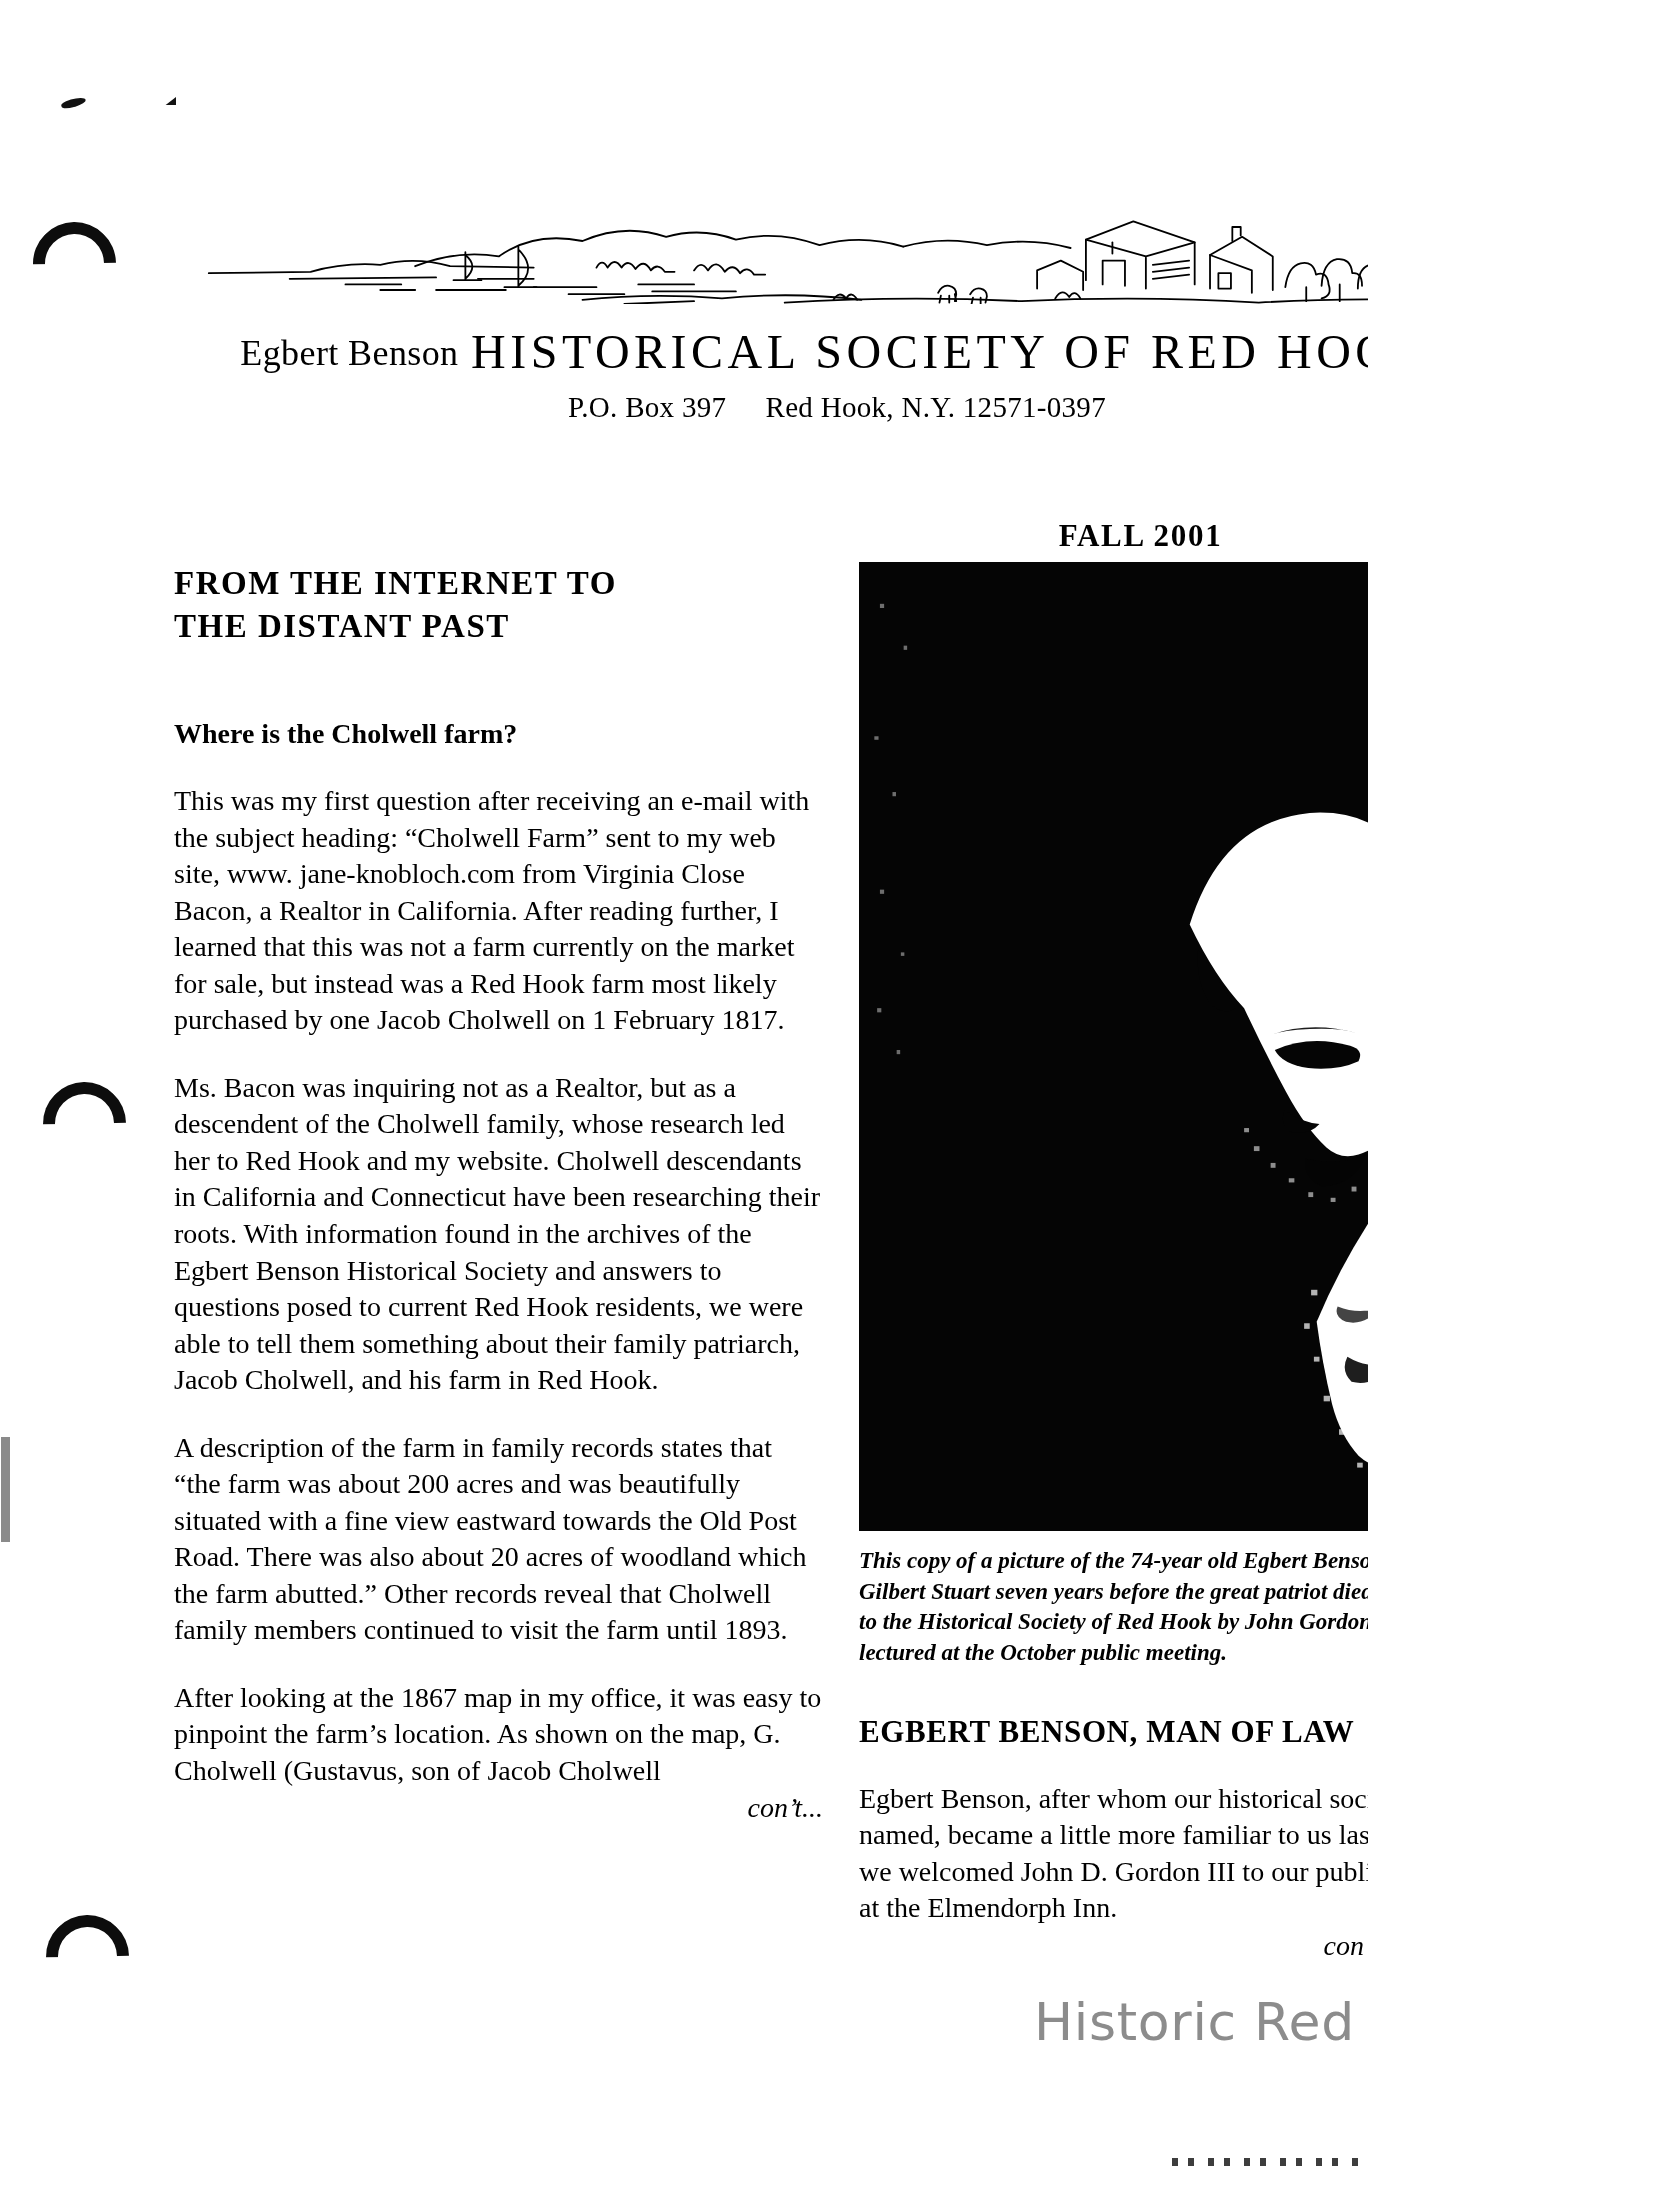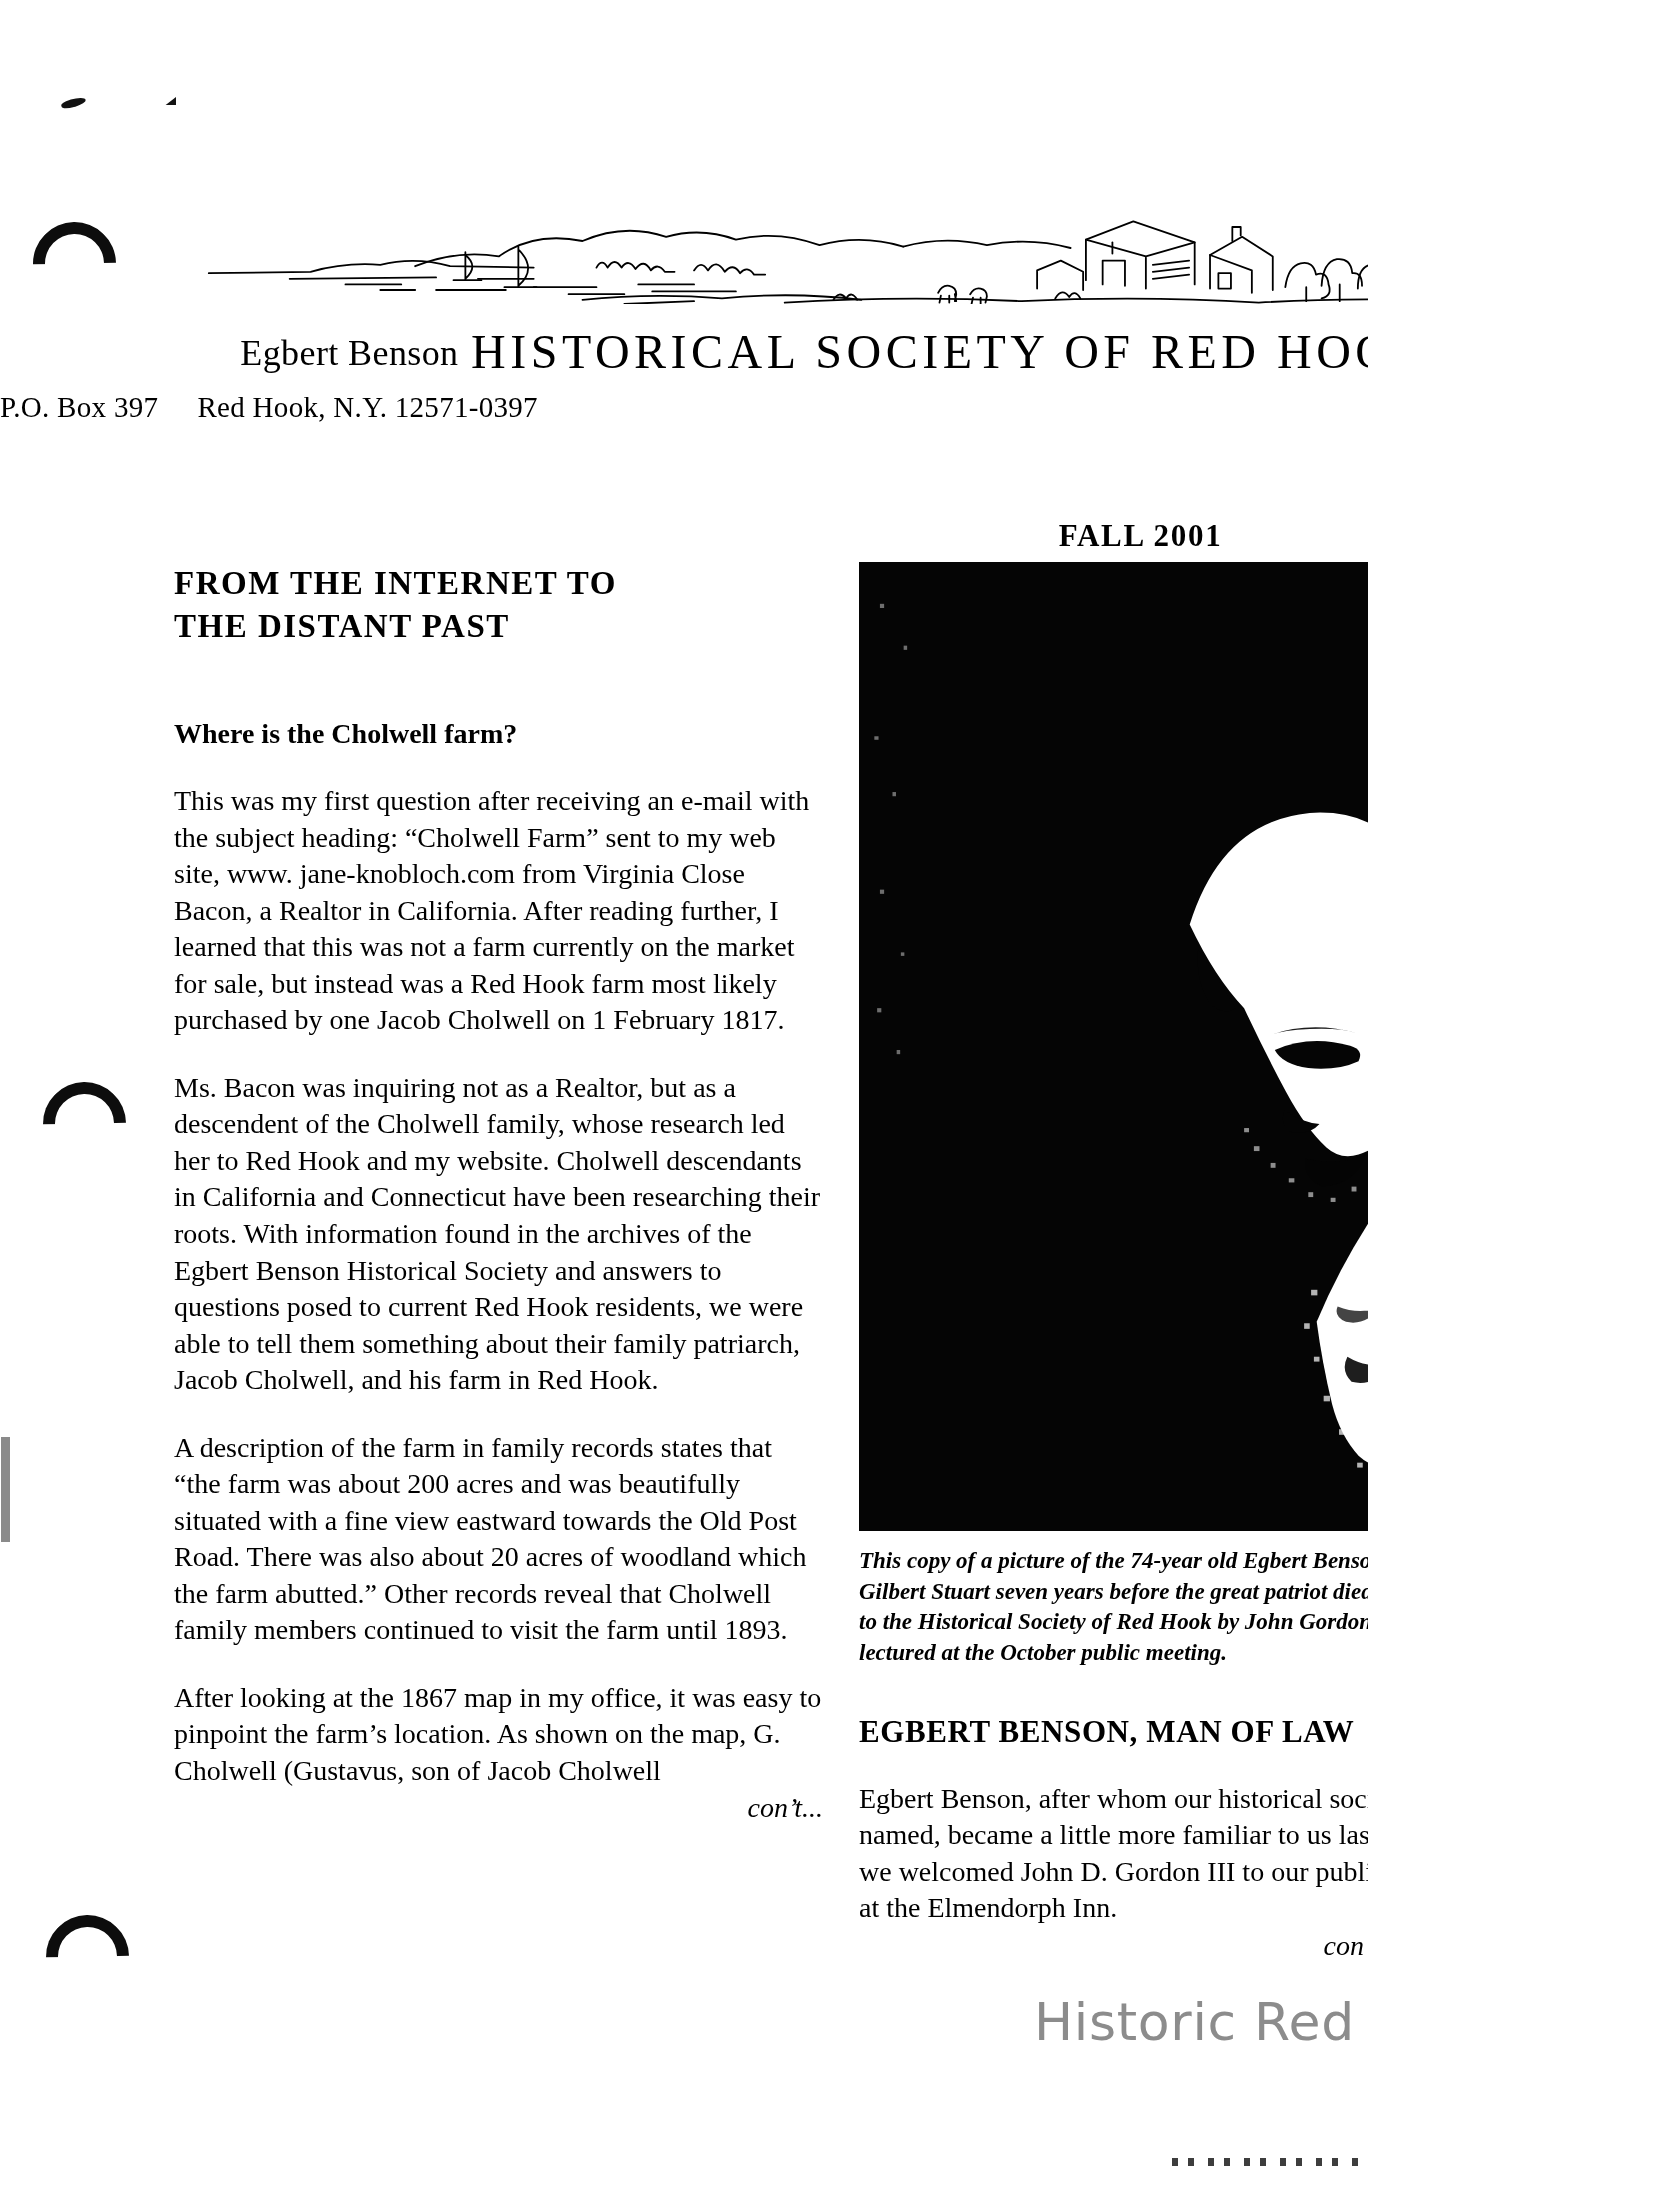--- a/index.html
+++ b/index.html
@@ -93,21 +93,21 @@
     top: -3.5px;
   }
   .soc-main {
     font-family: "Liberation Serif", "DejaVu Serif", serif;
     font-size: 48px;
     letter-spacing: 4.5px;
     margin-left: 12.6px;
   }
   .masthead-addr {
     margin-top: 15.3px;
-    text-align: left;
+    text-align: center;
     font-size: 29px;
     letter-spacing: 0.3px;
   }
   .addr-gap { display: inline-block; width: 24px; }
 
   
   .issue-date {
     position: absolute;
     left: 822px; top: 518px;
     width: 637px;

